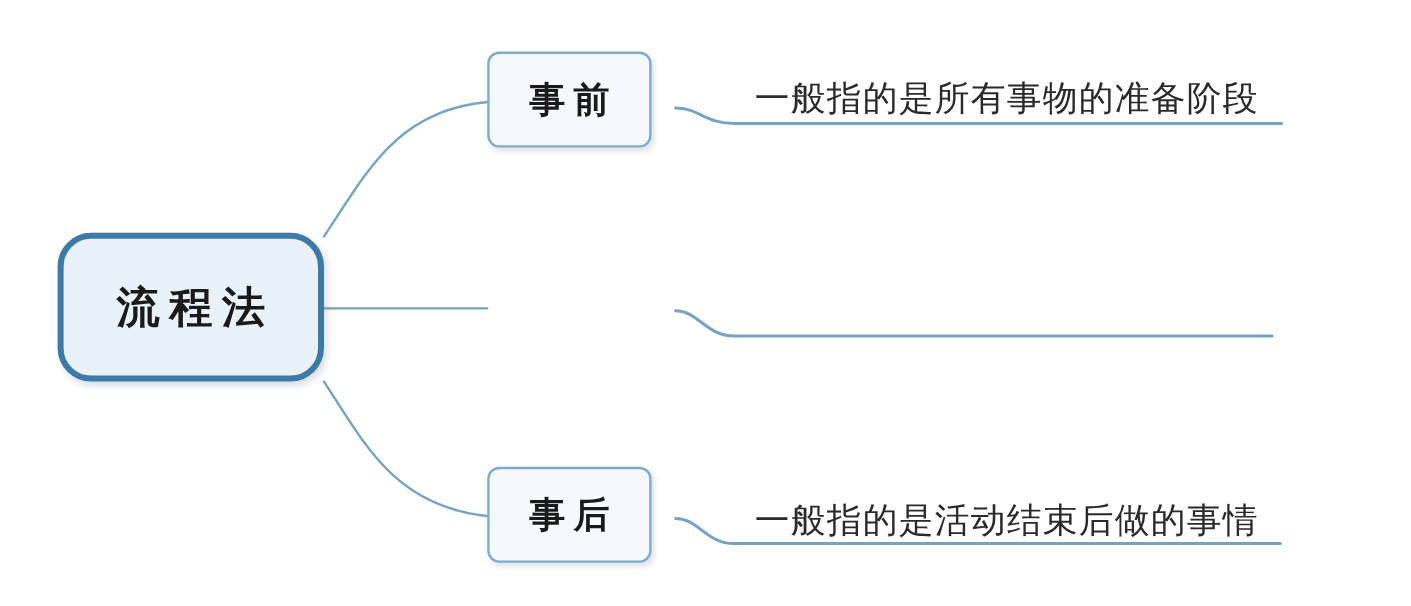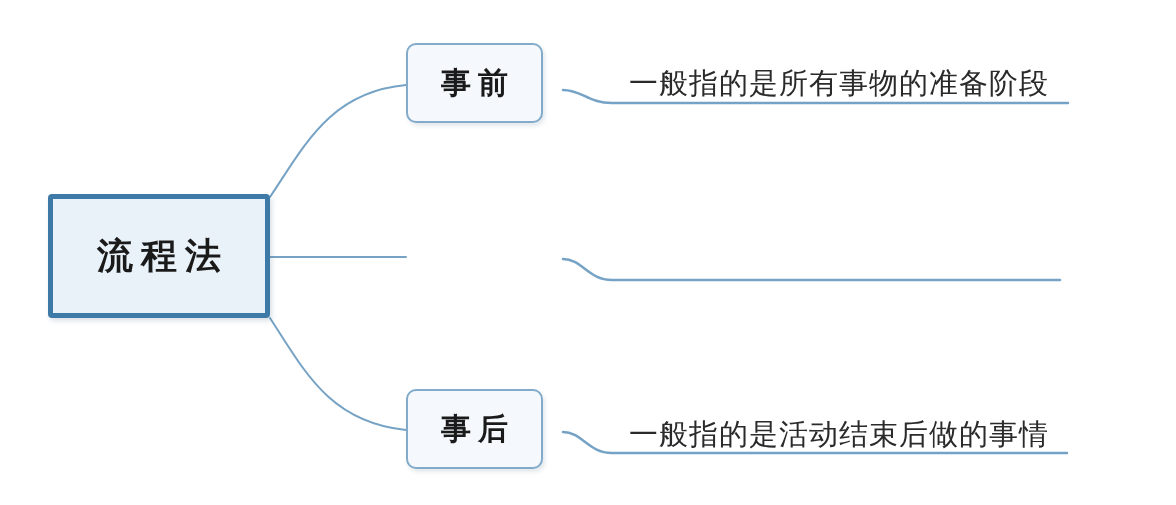--- a/index.html
+++ b/index.html
@@ -45,21 +45,21 @@
     text-align: center;
     color: var(--node-text);
     font-weight: bold;
     cursor: default;
   }
   .node-root {
     left: 48px; top: 194px;
     width: 222px; height: 124px;
     background: var(--root-fill);
     border: 5px solid var(--root-border);
-    border-radius: 4px;
+    border-radius: 28px;
     box-shadow: 2px 3px 5px rgba(60, 90, 120, 0.18);
     font-size: 36px;
     letter-spacing: 8px;
     text-indent: 8px; 
   }
   .node-child {
     left: 406px;
     width: 137px;
     background: var(--child-fill);
     border: 2px solid var(--child-border);

